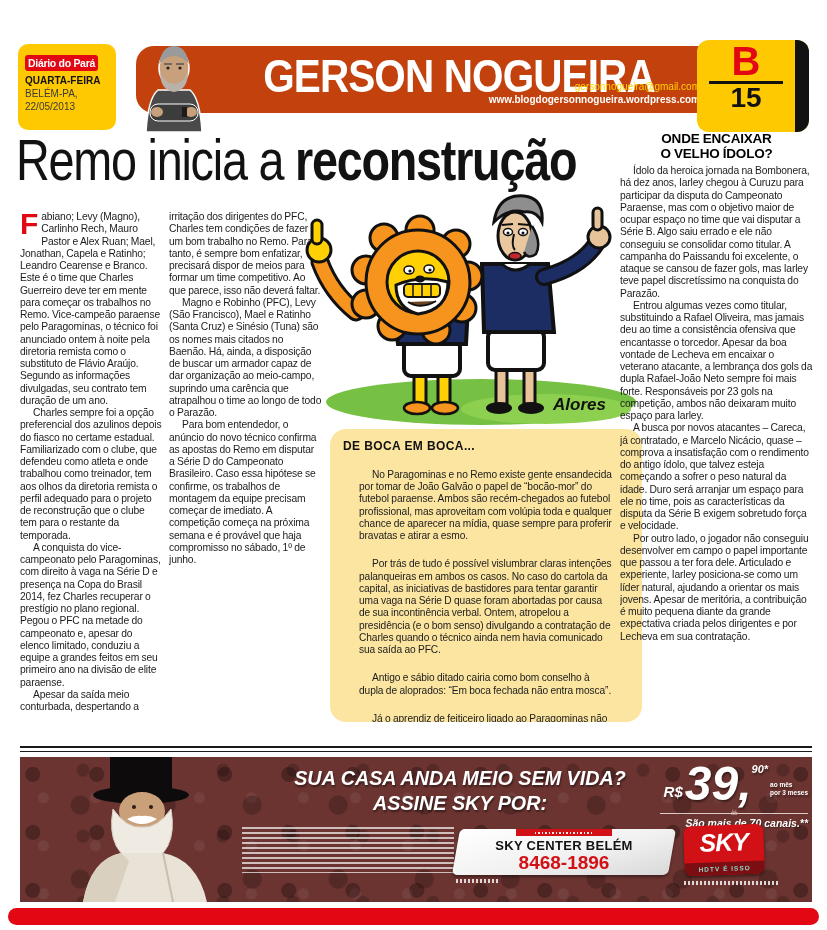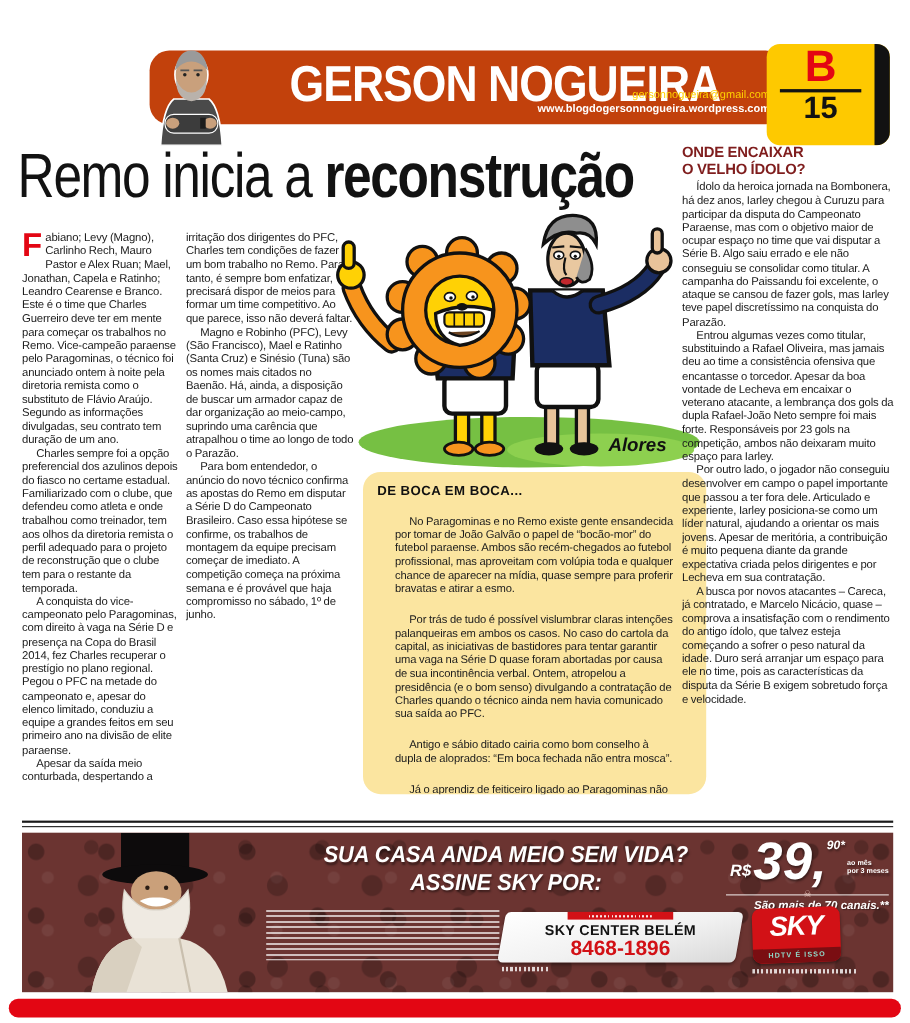--- a/index.html
+++ b/index.html
@@ -31,21 +31,21 @@
   .hl-bold{font-weight:800;}
 
   
   .col{position:absolute;font-size:10.3px;line-height:1.19;color:#1c1c1c;letter-spacing:-0.15px;word-spacing:-0.3px;overflow:hidden;}
   .col p{margin:0;text-indent:13px;}
   .col p.first{text-indent:0;}
   .col1{left:20px;top:211px;width:142px;height:536px;}
   .col2{left:169px;top:211px;width:153px;height:536px;}
   .col3{left:620px;top:131px;width:193px;height:614px;}
   .dropcap{float:left;color:#e30613;font-size:30px;font-weight:800;line-height:0.82;padding:1px 3px 0 0;}
-  .col3-title{font-weight:800;font-size:13.5px;line-height:1.12;color:#7f1d1d;margin-bottom:4px;letter-spacing:-0.2px;}
+  .col3-title{font-weight:800;font-size:13.5px;line-height:1.12;color:#000000;margin-bottom:4px;letter-spacing:-0.2px;text-align:center;}
 
   
   .cartoon{position:absolute;left:296px;top:182px;width:346px;height:246px;}
 
   
   .boca{position:absolute;left:330px;top:429px;width:312px;height:293px;background:#fbe5a0;border-radius:16px;padding:10px 13px;box-sizing:border-box;overflow:hidden;}
   .boca-title{font-weight:800;font-size:12px;color:#111;letter-spacing:0.4px;margin-bottom:2px;}
   .boca p{margin:16px;font-size:10.2px;line-height:1.2;color:#1c1c1c;text-indent:13px;letter-spacing:-0.1px;word-spacing:-0.3px;}
 
   
@@ -88,20 +88,26 @@
   .micro2{position:absolute;left:664px;top:124px;width:96px;height:4px;background:repeating-linear-gradient(to right, rgba(255,255,255,0.8) 0 2px, transparent 2px 4px);}
 
   
   .footer-bar{position:absolute;left:8px;top:908px;width:811px;height:17px;background:#e30613;border-radius:9px;}
 </style>
 </head>
 <body>
 
 <div class="page">
 
+  <div class="kicker">
+    <div class="paper-name">Diário do Pará</div>
+    <div class="weekday">QUARTA-FEIRA</div>
+    <div class="city">BELÉM-PA,</div>
+    <div class="date">22/05/2013</div>
+  </div>
 
   <div class="banner">
     <svg class="banner-photo" viewBox="0 0 64 94">
       <path d="M4,94 Q6,60 16,52 L48,52 Q58,60 60,94 Z" fill="#4a4a4a" stroke="#fff" stroke-width="1.5"></path>
       <rect x="8" y="66" width="48" height="17" rx="8" fill="#3c3c3c" stroke="#fff" stroke-width="1"></rect>
       <ellipse cx="15" cy="74" rx="6" ry="5" fill="#c9a07c"></ellipse>
       <ellipse cx="49" cy="74" rx="6" ry="5" fill="#c9a07c"></ellipse>
       <rect x="40" y="69" width="5" height="10" fill="#1c1c1c"></rect>
       <ellipse cx="32" cy="30" rx="15" ry="18" fill="#c9a07c" stroke="#fff" stroke-width="1.5"></ellipse>
       <path d="M17,26 Q20,8 32,8 Q44,8 47,26 Q40,18 32,18 Q24,18 17,26 Z" fill="#9a9a9a"></path>
@@ -212,22 +218,22 @@
     <p>Já o aprendiz de feiticeiro ligado ao Paragominas não fica muito atrás. Apesar de pouquíssima vivência no ramo, capricha nas “aulas” de gestão aos demais clubes paraenses e nos últimos dias resolveu alvejar até o governo do Estado, que vem a ser o maior patrocinador do Parazão.</p>
   </div>
 
   <div class="col col3">
     <div class="col3-title">
       <span>ONDE ENCAIXAR</span><br>
       <span>O VELHO ÍDOLO?</span>
     </div>
     <p>Ídolo da heroica jornada na Bombonera, há dez anos, Iarley chegou à Curuzu para participar da disputa do Campeonato Paraense, mas com o objetivo maior de ocupar espaço no time que vai disputar a Série B. Algo saiu errado e ele não conseguiu se consolidar como titular. A campanha do Paissandu foi excelente, o ataque se cansou de fazer gols, mas Iarley teve papel discretíssimo na conquista do Parazão.</p>
     <p>Entrou algumas vezes como titular, substituindo a Rafael Oliveira, mas jamais deu ao time a consistência ofensiva que encantasse o torcedor. Apesar da boa vontade de Lecheva em encaixar o veterano atacante, a lembrança dos gols da dupla Rafael-João Neto sempre foi mais forte. Responsáveis por 23 gols na competição, ambos não deixaram muito espaço para Iarley.</p>
+    <p>A busca por novos atacantes – Careca, já contratado, e Marcelo Nicácio, quase – comprova a insatisfação com o rendimento do antigo ídolo, que talvez esteja começando a sofrer o peso natural da idade. Duro será arranjar um espaço para ele no time, pois as características da disputa da Série B exigem sobretudo força e velocidade.</p>
     <p>Por outro lado, o jogador não conseguiu desenvolver em campo o papel importante que passou a ter fora dele. Articulado e experiente, Iarley posiciona-se como um líder natural, ajudando a orientar os mais jovens. Apesar de meritória, a contribuição é muito pequena diante da grande expectativa criada pelos dirigentes e por Lecheva em sua contratação.</p>
-    <p>A busca por novos atacantes – Careca, já contratado, e Marcelo Nicácio, quase – comprova a insatisfação com o rendimento do antigo ídolo, que talvez esteja começando a sofrer o peso natural da idade. Duro será arranjar um espaço para ele no time, pois as características da disputa da Série B exigem sobretudo força e velocidade.</p>
   </div>
 
   <div class="rule"></div>
 
   <div class="ad">
     <svg class="ad-man" viewBox="0 0 200 145">
       <rect x="55" y="0" width="62" height="36" fill="#0d0b0c"></rect>
       <ellipse cx="86" cy="38" rx="48" ry="9" fill="#0d0b0c"></ellipse>
       <ellipse cx="87" cy="54" rx="23" ry="19" fill="#caa07a"></ellipse>
       <circle cx="79" cy="50" r="2" fill="#2a1d15"></circle>

